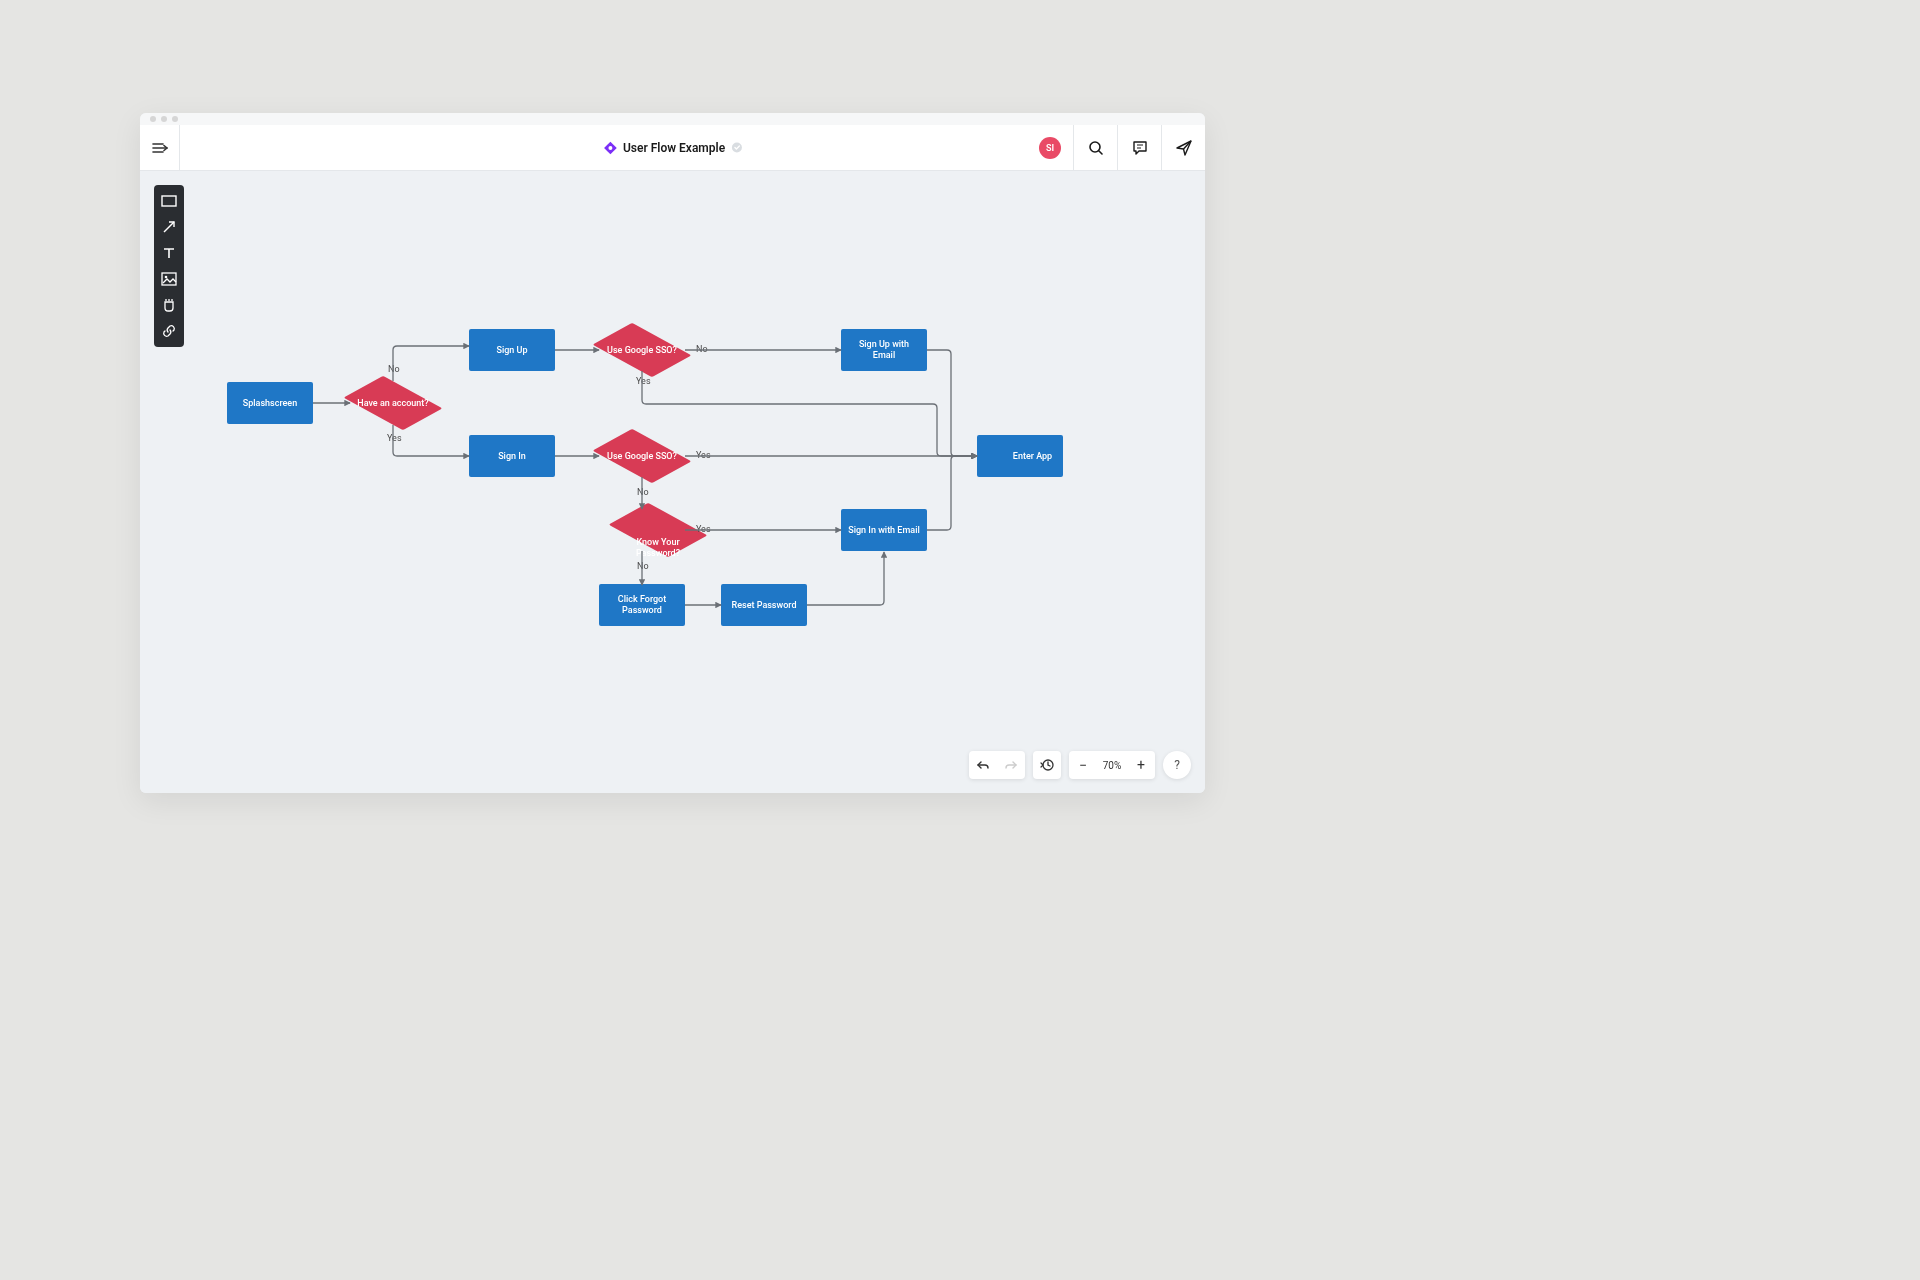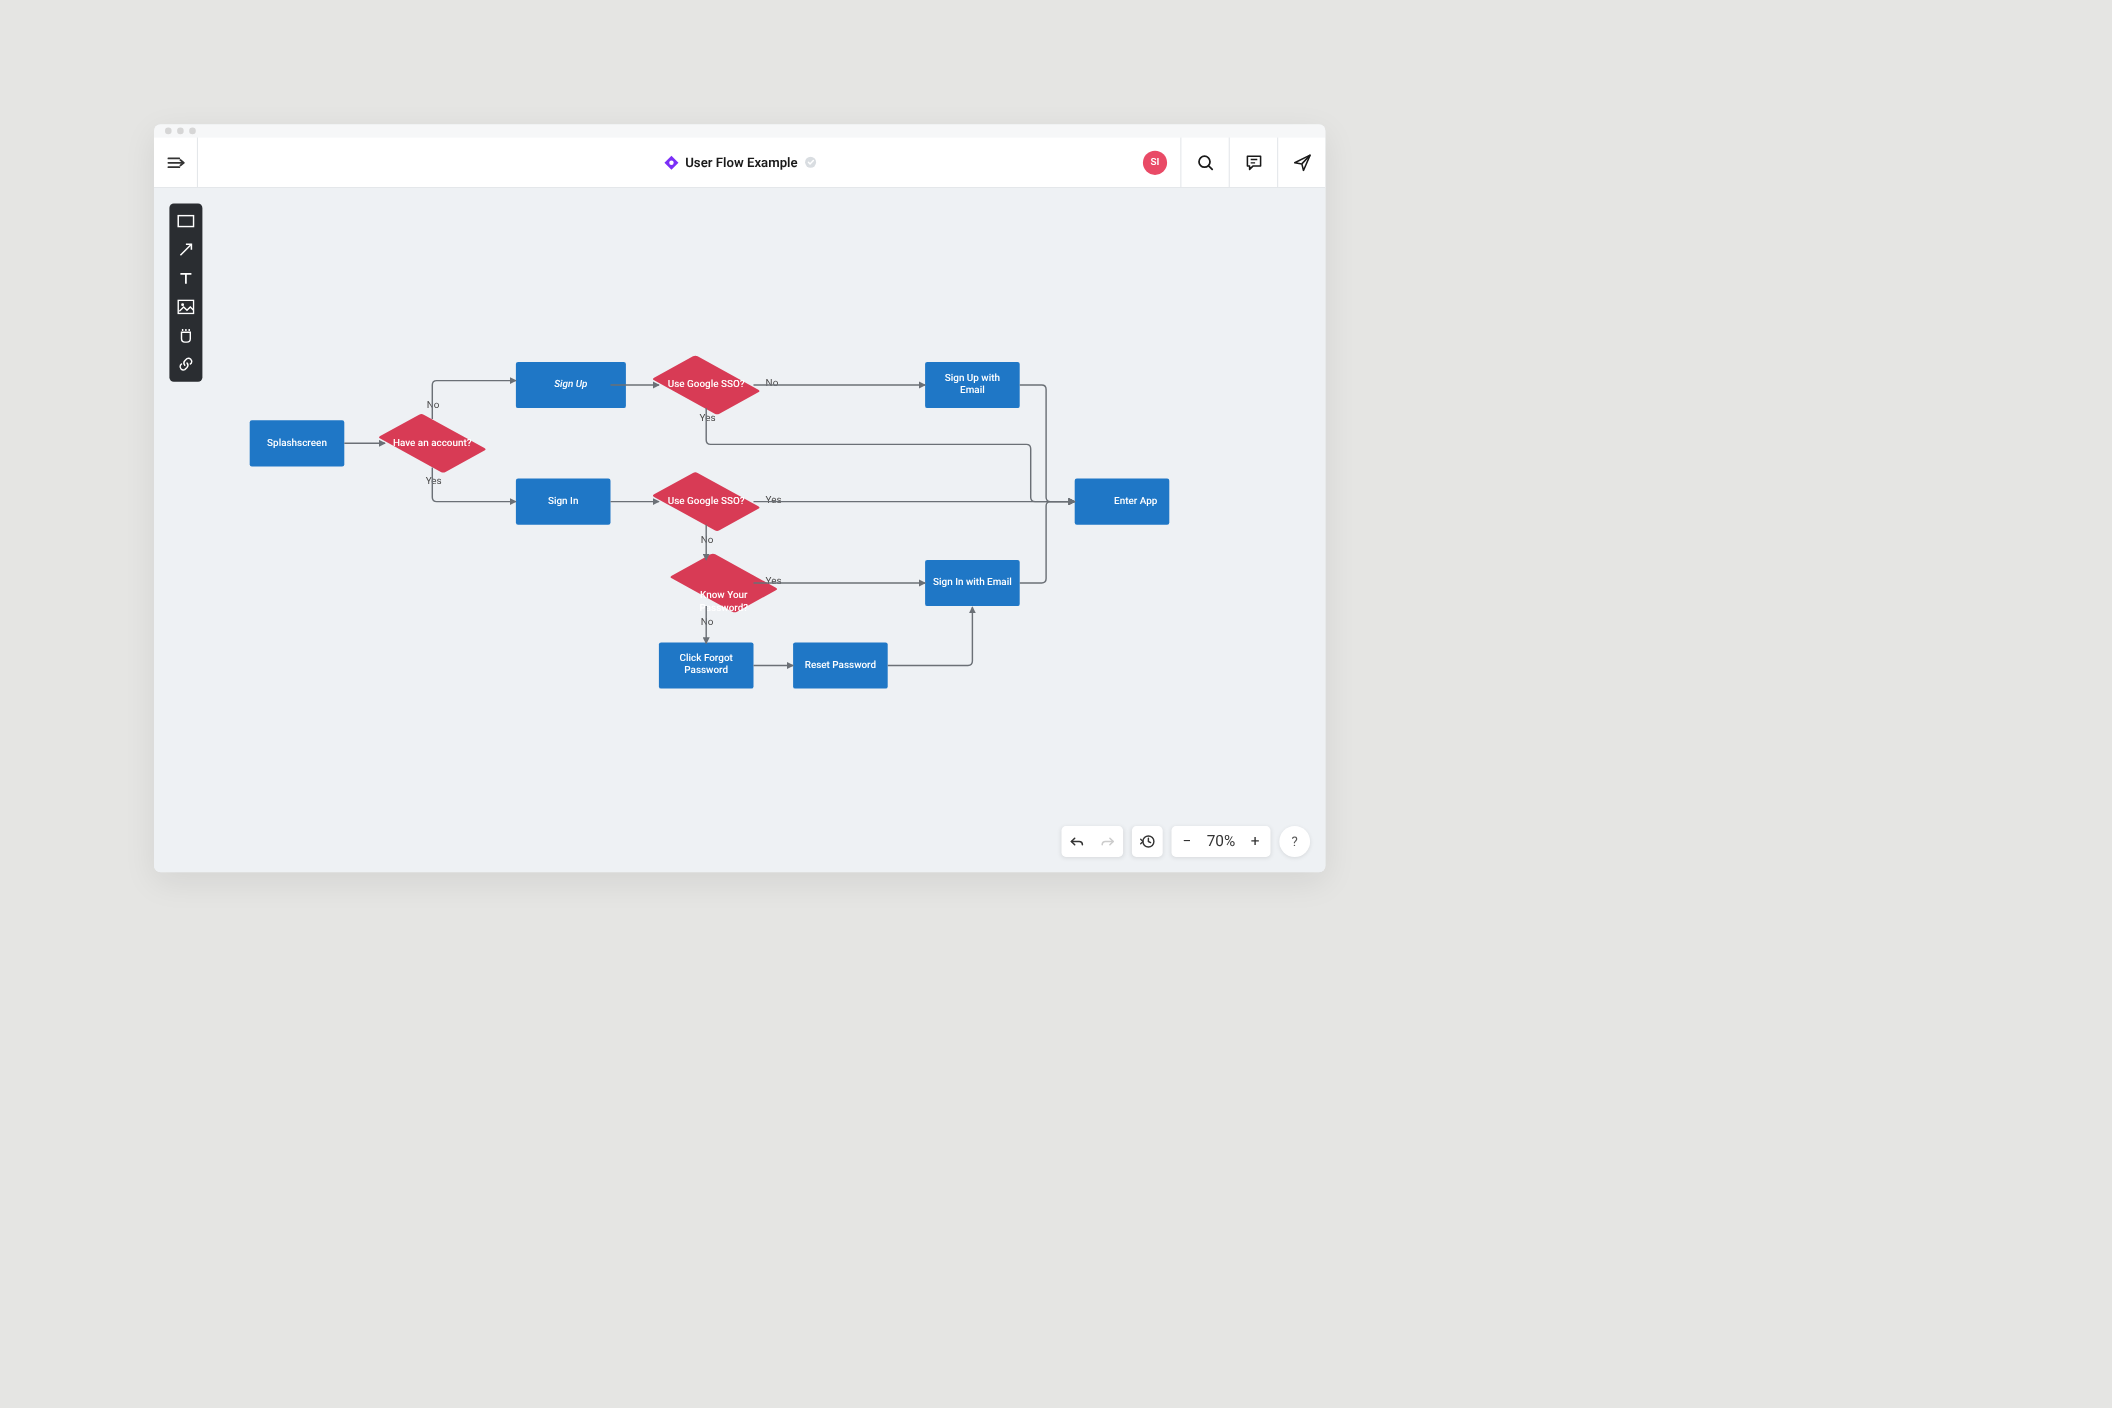--- a/index.html
+++ b/index.html
@@ -185,21 +185,21 @@
     height: 28px;
     display: flex;
     align-items: center;
     justify-content: center;
     cursor: pointer;
     font-size: 14px;
     color: #333;
   }
   .control-btn.disabled { color: #ccc; }
   .zoom-val {
-    font-size: 14px;
+    font-size: 10px;
     color: #333;
     padding: 0 4px;
     min-width: 30px;
     text-align: center;
   }
   .help-btn {
     width: 28px;
     height: 28px;
     border-radius: 50%;
     background: #fff;
@@ -352,21 +352,21 @@
       </g>
     </svg>
 
     <div class="node rect" style="left:87px; top:211px; width:86px; height:42px;">Splashscreen</div>
 
     <div class="diamond-wrap" style="left:211px; top:204px; width:84px; height:56px;">
       <div class="diamond"></div>
       <div class="diamond-label">Have an account?</div>
     </div>
 
-    <div class="node rect" style="left:329px; top:158px; width:100px; height:42px;font-style:italic;">Sign Up</div>
+    <div class="node rect" style="left:329px; top:158px; width:86px; height:42px;">Sign Up</div>
     <div class="node rect" style="left:329px; top:264px; width:86px; height:42px;">Sign In</div>
 
     <div class="diamond-wrap" style="left:460px; top:151px; width:84px; height:56px;">
       <div class="diamond"></div>
       <div class="diamond-label">Use Google SSO?</div>
     </div>
     <div class="diamond-wrap" style="left:460px; top:257px; width:84px; height:56px;">
       <div class="diamond"></div>
       <div class="diamond-label">Use Google SSO?</div>
     </div>

